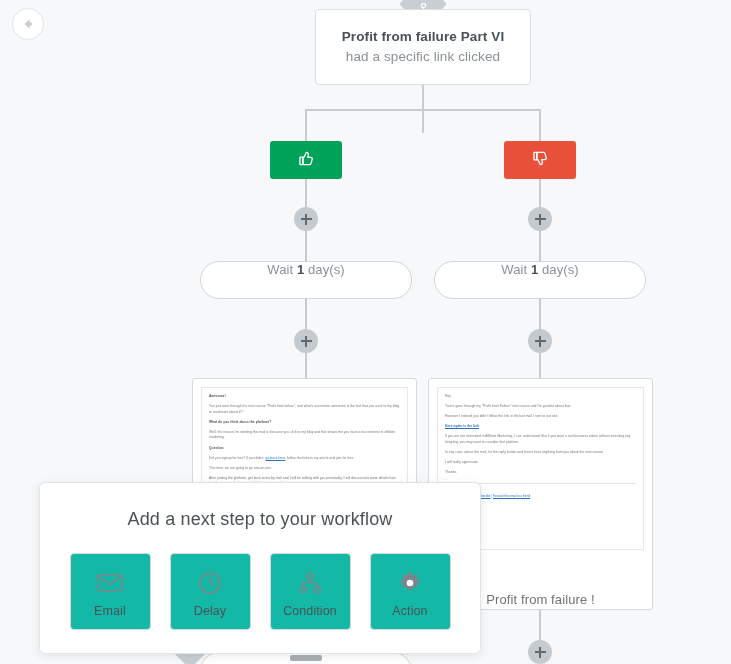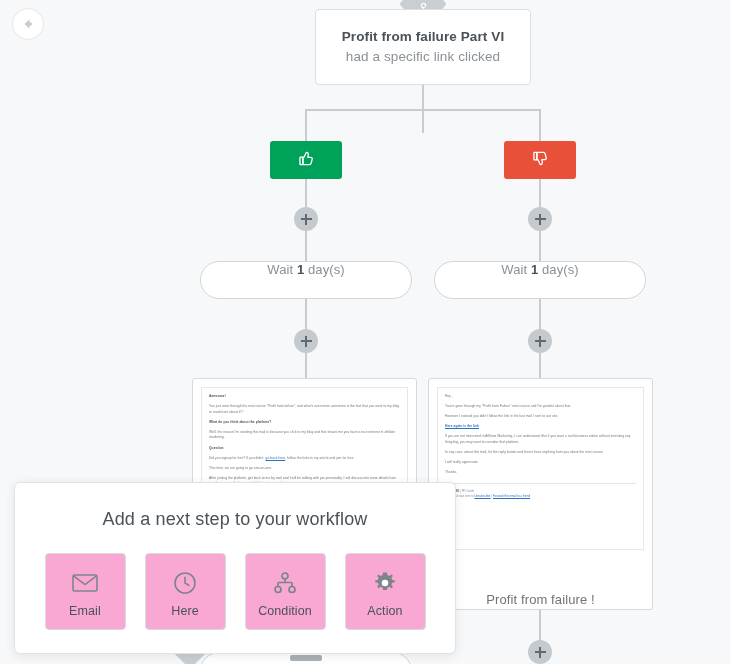--- a/index.html
+++ b/index.html
@@ -118,35 +118,35 @@
     width: 24px; height: 24px; background: #c9ced2;
     transform: rotate(45deg); border-radius: 2px;
   }
   .ghost-bar {
     position: absolute; left: 290px; top: 655px;
     width: 32px; height: 6px; background: #a9b0b6; border-radius: 2px;
   }
 
   
   .modal {
-    position: absolute; left: 14px; top: 482px;
+    position: absolute; left: 39px; top: 482px;
     width: 442px; height: 172px;
     background: #fff; border: 1px solid #e1e4e6; border-radius: 6px;
     box-shadow: 0 2px 10px rgba(40,50,60,.10);
   }
   .modal-title {
     text-align: center; font-size: 18px; color: #4a5258;
     margin-top: 26px; letter-spacing: .15px; font-weight: normal;
   }
   .modal-options {
     display: flex; justify-content: center; gap: 19px; margin-top: 23px;
   }
   .opt {
     width: 81px; height: 77px;
-    border: 1px solid #d7dbde; border-radius: 4px; background: #f9a8d4;
+    border: 1px solid #d7dbde; border-radius: 4px; background: #14b8a6;
     display: flex; flex-direction: column; align-items: center; justify-content: center;
     cursor: pointer;
   }
   .opt-icon { height: 34px; display: flex; align-items: center; justify-content: center; }
   .opt-label {
     font-size: 12.5px; color: #4a5258; margin-top: 4px; letter-spacing: .1px;
   }
 </style>
 </head>
 <body>
@@ -279,21 +279,21 @@
         <div class="opt-label">Email</div>
       </div>
 
       <div class="opt">
         <div class="opt-icon">
           <svg width="24" height="24" viewBox="0 0 24 24">
             <circle cx="12" cy="12" r="10" fill="none" stroke="#7d858b" stroke-width="1.6"></circle>
             <path d="M12 6.2 L12 12 L16 14.4" fill="none" stroke="#7d858b" stroke-width="1.6" stroke-linecap="round"></path>
           </svg>
         </div>
-        <div class="opt-label">Here</div>
+        <div class="opt-label">Delay</div>
       </div>
 
       <div class="opt">
         <div class="opt-icon">
           <svg width="24" height="22" viewBox="0 0 24 22">
             <circle cx="12" cy="4" r="3" fill="none" stroke="#7d858b" stroke-width="1.7"></circle>
             <circle cx="5" cy="17.5" r="3" fill="none" stroke="#7d858b" stroke-width="1.7"></circle>
             <circle cx="19" cy="17.5" r="3" fill="none" stroke="#7d858b" stroke-width="1.7"></circle>
             <path d="M12 7 L12 10.5 M5 10.5 L19 10.5 M5 10.5 L5 14.5 M19 10.5 L19 14.5" fill="none" stroke="#7d858b" stroke-width="1.7"></path>
           </svg>

